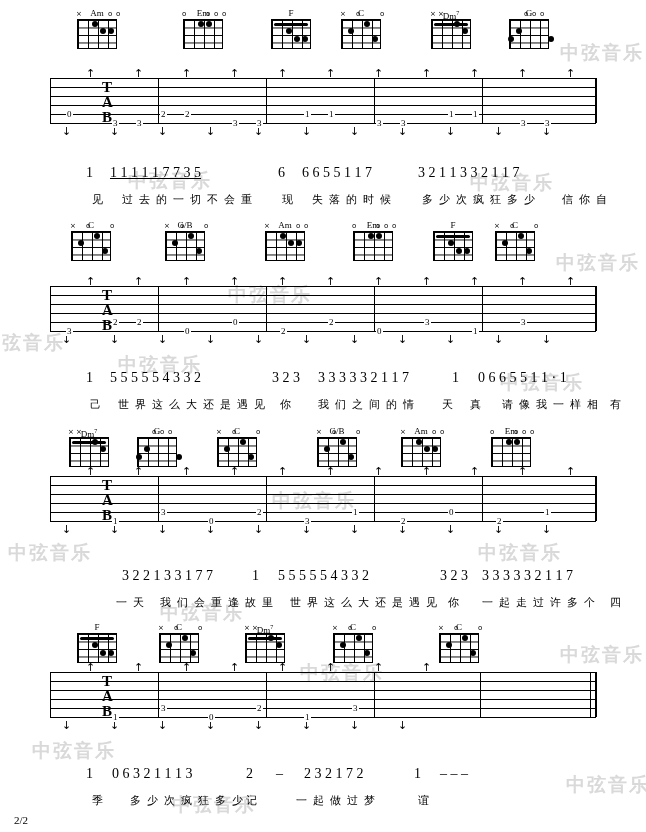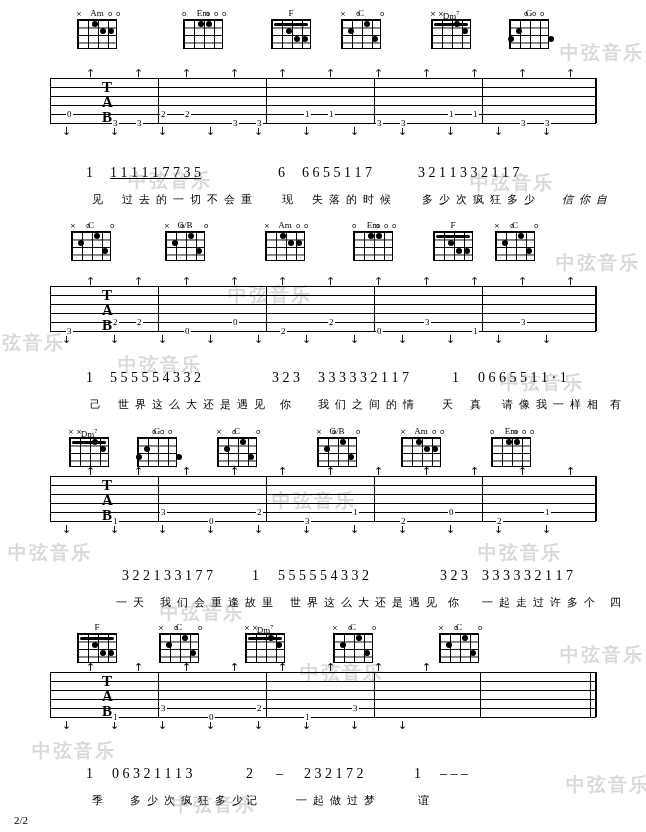--- a/index.html
+++ b/index.html
@@ -245,21 +245,21 @@
         <div class="nn" style="left: 228px;">6</div>
         <div class="nn" style="left: 252px;">6 6 5 5 1 1 7</div>
         <div class="nn" style="left: 368px;">3 2 1 1 3 3 2 1 1 7</div>
       </div>
     <div class="lyric" style="top:192px" id="s1lyr">
         <div class="ly" style="left: 42px; letter-spacing: 6px;">见</div>
         <div class="ly" style="left: 72px; letter-spacing: 6px;">过去的一切不会重</div>
         <div class="ly" style="left: 232px; letter-spacing: 6px;">现</div>
         <div class="ly" style="left: 262px; letter-spacing: 6px;">失落的时候</div>
         <div class="ly" style="left: 372px; letter-spacing: 6px;">多少次疯狂多少</div>
-        <div class="ly" style="left: 512px; letter-spacing: 6px; font-style: italic;">信你自</div>
+        <div class="ly" style="left: 512px; letter-spacing: 6px;">信你自</div>
       </div>
   </div>
 
   <div class="system" style="top:212px">
     <div id="s2chords">
         <div class="chord" style="left: 68px; top: 8px;">
           <div class="cname">C</div>
           <div class="grid">
             <div class="omark" style="left: -2px;">×</div>
             <div class="omark" style="left: 14px;">o</div>

